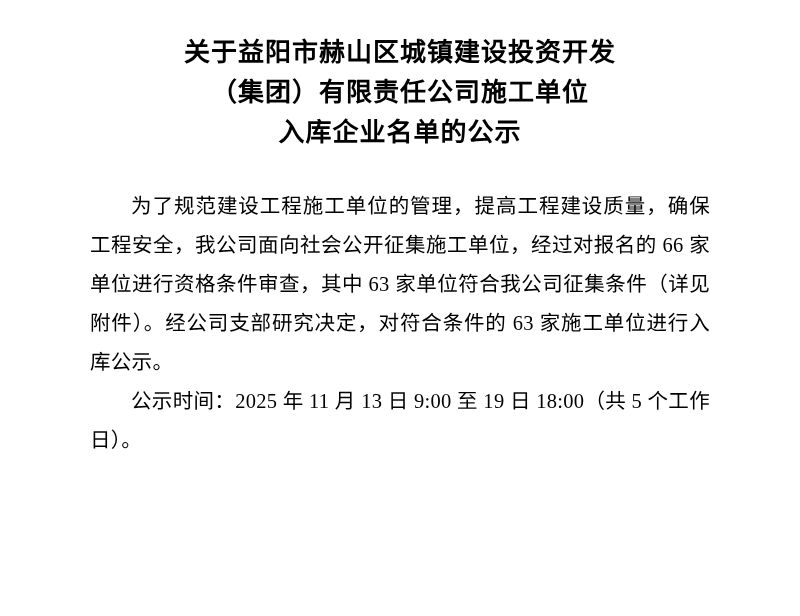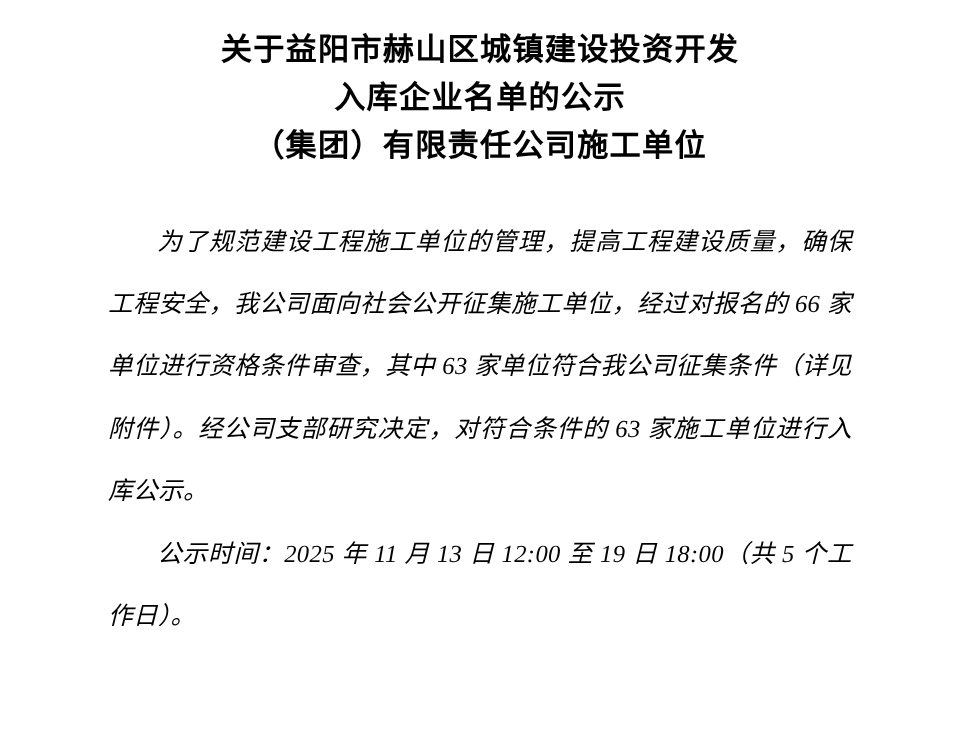--- a/index.html
+++ b/index.html
@@ -17,60 +17,59 @@
   .page {
     width: 800px;
     height: 616px;
     position: relative;
     background: #ffffff;
     box-sizing: border-box;
     padding: 0;
   }
   .doc-title {
     width: 640px;
-    margin: 0 auto;
+    margin: 11px auto;
     padding-top: 22px;
     text-align: center;
     font-size: 26px;
     font-weight: bold;
     line-height: 40px;
     letter-spacing: 1px;
     font-family: "Liberation Serif", "DejaVu Serif", serif;
   }
   .doc-title .tline {
     display: block;
     white-space: nowrap;
   }
   .body-block {
     width: 620px;
     margin: 0 auto;
     margin-top: 34px;
     font-size: 20.5px;
-    line-height: 52px;
+    line-height: 39px;
     text-align: justify;
     text-justify: inter-ideograph;
     letter-spacing: 0.3px;
-    font-style: italic;
   }
   .para {
     margin: 0;
     text-indent: 2em;
     text-align: justify;
     text-justify: inter-ideograph;
   }
 </style>
 </head>
 <body>
 
 <div class="page">
 
   <div class="doc-title">
     <span class="tline">关于益阳市赫山区城镇建设投资开发</span>
+    <span class="tline">（集团）有限责任公司施工单位</span>
     <span class="tline">入库企业名单的公示</span>
-    <span class="tline">（集团）有限责任公司施工单位</span>
   </div>
 
   <div class="body-block">
     <p class="para">为了规范建设工程施工单位的管理，提高工程建设质量，确保工程安全，我公司面向社会公开征集施工单位，经过对报名的 66 家单位进行资格条件审查，其中 63 家单位符合我公司征集条件（详见附件）。经公司支部研究决定，对符合条件的 63 家施工单位进行入库公示。</p>
-    <p class="para">公示时间：2025 年 11 月 13 日 12:00 至 19 日 18:00（共 5 个工作日）。</p>
+    <p class="para">公示时间：2025 年 11 月 13 日 9:00 至 19 日 18:00（共 5 个工作日）。</p>
   </div>
 
 </div>
 
 </body></html>

